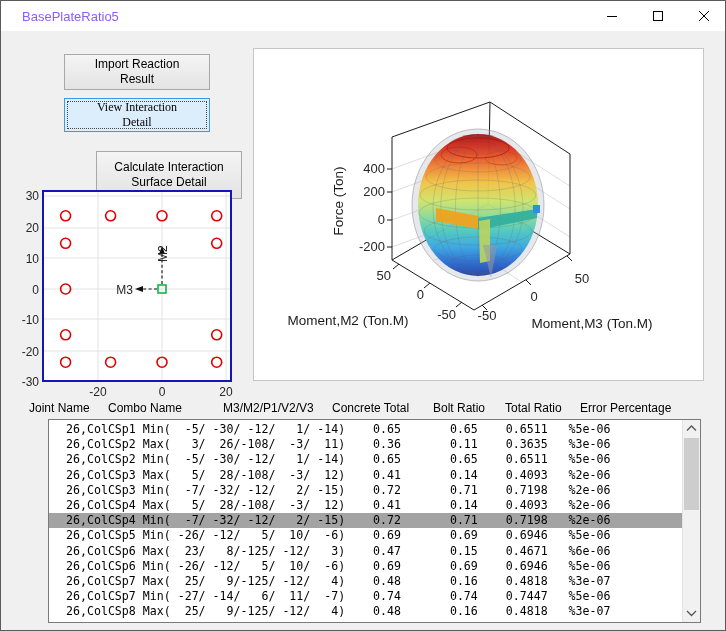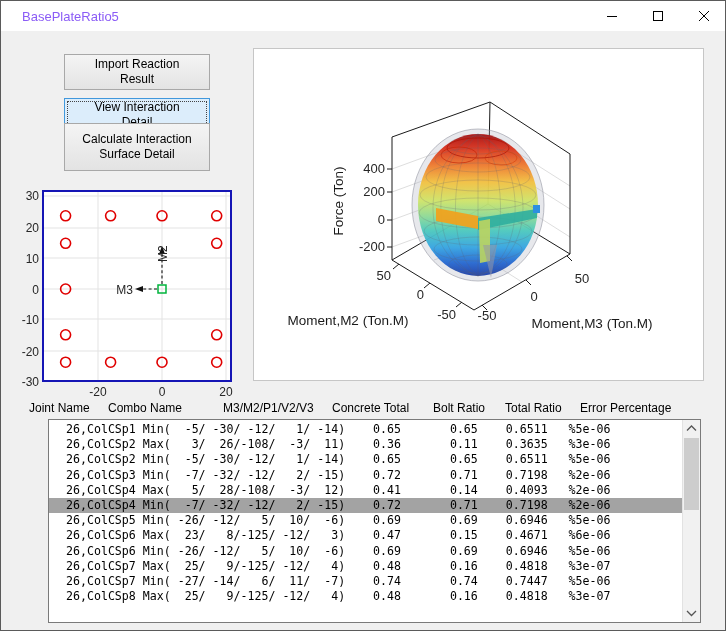--- a/index.html
+++ b/index.html
@@ -10,23 +10,23 @@
   #titlebar{position:absolute;left:0;top:0;width:100%;height:30px;background:#ffffff;}
   #title{position:absolute;left:21px;top:8px;font-size:13px;color:#8b5cf6;}
   .wbtn{position:absolute;top:0;width:46px;height:30px;display:flex;align-items:center;justify-content:center;}
   #btn-min{left:588px;} #btn-max{left:634px;} #btn-close{left:680px;}
   
   .btn{position:absolute;left:63px;width:146px;box-sizing:border-box;
     background:linear-gradient(#f4f4f4,#e3e3e3);border:1px solid #a8a8a8;
     font-size:12px;color:#000;display:flex;align-items:center;}
   .btn .cap{width:fit-content;margin:0 auto;text-align:center;line-height:15px;}
   #btn-import{top:53px;height:36px;}
-  #btn-view{top:97px;height:34px;background:#dcedfb;border:1px solid #4198dc;position:absolute;}
+  #btn-view{top:97px;height:34px;background:#dcedfb;border:1px solid #4198dc;position:absolute;font-family:Liberation Serif, serif;}
   #btn-view::before{content:"";position:absolute;inset:2px;border:1px dotted #444;pointer-events:none;}
-  #btn-calc{top:122px;height:48px;}
+  #btn-calc{top:150px;height:48px;margin-left:32px;}
   
   #plot2d{position:absolute;left:10px;top:183px;}
   #plot3d{position:absolute;left:252px;top:47px;background:#ffffff;border:1px solid #c6c6c6;}
   .tick{font-family:"Liberation Sans",sans-serif;font-size:12px;fill:#262626;}
   .tick3{font-family:"Liberation Sans",sans-serif;font-size:13px;fill:#262626;}
   .axlab{font-family:"Liberation Sans",sans-serif;font-size:13.5px;fill:#1a1a1a;}
   .bolt{fill:none;stroke:#e00000;stroke-width:1.6;}
   .grid{stroke:#e3e3e3;stroke-width:1;}
   .grid3{stroke:#dedede;stroke-width:1;fill:none;}
   .box3{stroke:#1a1a1a;stroke-width:1;fill:none;}
@@ -255,20 +255,21 @@
   <span class="hdr" style="left:331px">Concrete Total</span>
   <span class="hdr" style="left:432px">Bolt Ratio</span>
   <span class="hdr" style="left:504px">Total Ratio</span>
   <span class="hdr" style="left:579px">Error Percentage</span>
 
   <div id="listbox">
     <div id="rows">
         <div class="lrow">26,ColCSp1 Min(  -5/ -30/ -12/   1/ -14)    0.65       0.65    0.6511   %5e-06</div>
         <div class="lrow">26,ColCSp2 Max(   3/  26/-108/  -3/  11)    0.36       0.11    0.3635   %3e-06</div>
         <div class="lrow">26,ColCSp2 Min(  -5/ -30/ -12/   1/ -14)    0.65       0.65    0.6511   %5e-06</div>
+        <div class="lrow">26,ColCSp3 Max(   5/  28/-108/  -3/  12)    0.41       0.14    0.4093   %2e-06</div>
         <div class="lrow">26,ColCSp3 Min(  -7/ -32/ -12/   2/ -15)    0.72       0.71    0.7198   %2e-06</div>
         <div class="lrow">26,ColCSp4 Max(   5/  28/-108/  -3/  12)    0.41       0.14    0.4093   %2e-06</div>
         <div class="lrow sel">26,ColCSp4 Min(  -7/ -32/ -12/   2/ -15)    0.72       0.71    0.7198   %2e-06</div>
         <div class="lrow">26,ColCSp5 Min( -26/ -12/   5/  10/  -6)    0.69       0.69    0.6946   %5e-06</div>
         <div class="lrow">26,ColCSp6 Max(  23/   8/-125/ -12/   3)    0.47       0.15    0.4671   %6e-06</div>
         <div class="lrow">26,ColCSp6 Min( -26/ -12/   5/  10/  -6)    0.69       0.69    0.6946   %5e-06</div>
         <div class="lrow">26,ColCSp7 Max(  25/   9/-125/ -12/   4)    0.48       0.16    0.4818   %3e-07</div>
         <div class="lrow">26,ColCSp7 Min( -27/ -14/   6/  11/  -7)    0.74       0.74    0.7447   %5e-06</div>
         <div class="lrow">26,ColCSp8 Max(  25/   9/-125/ -12/   4)    0.48       0.16    0.4818   %3e-07</div>
       </div>

